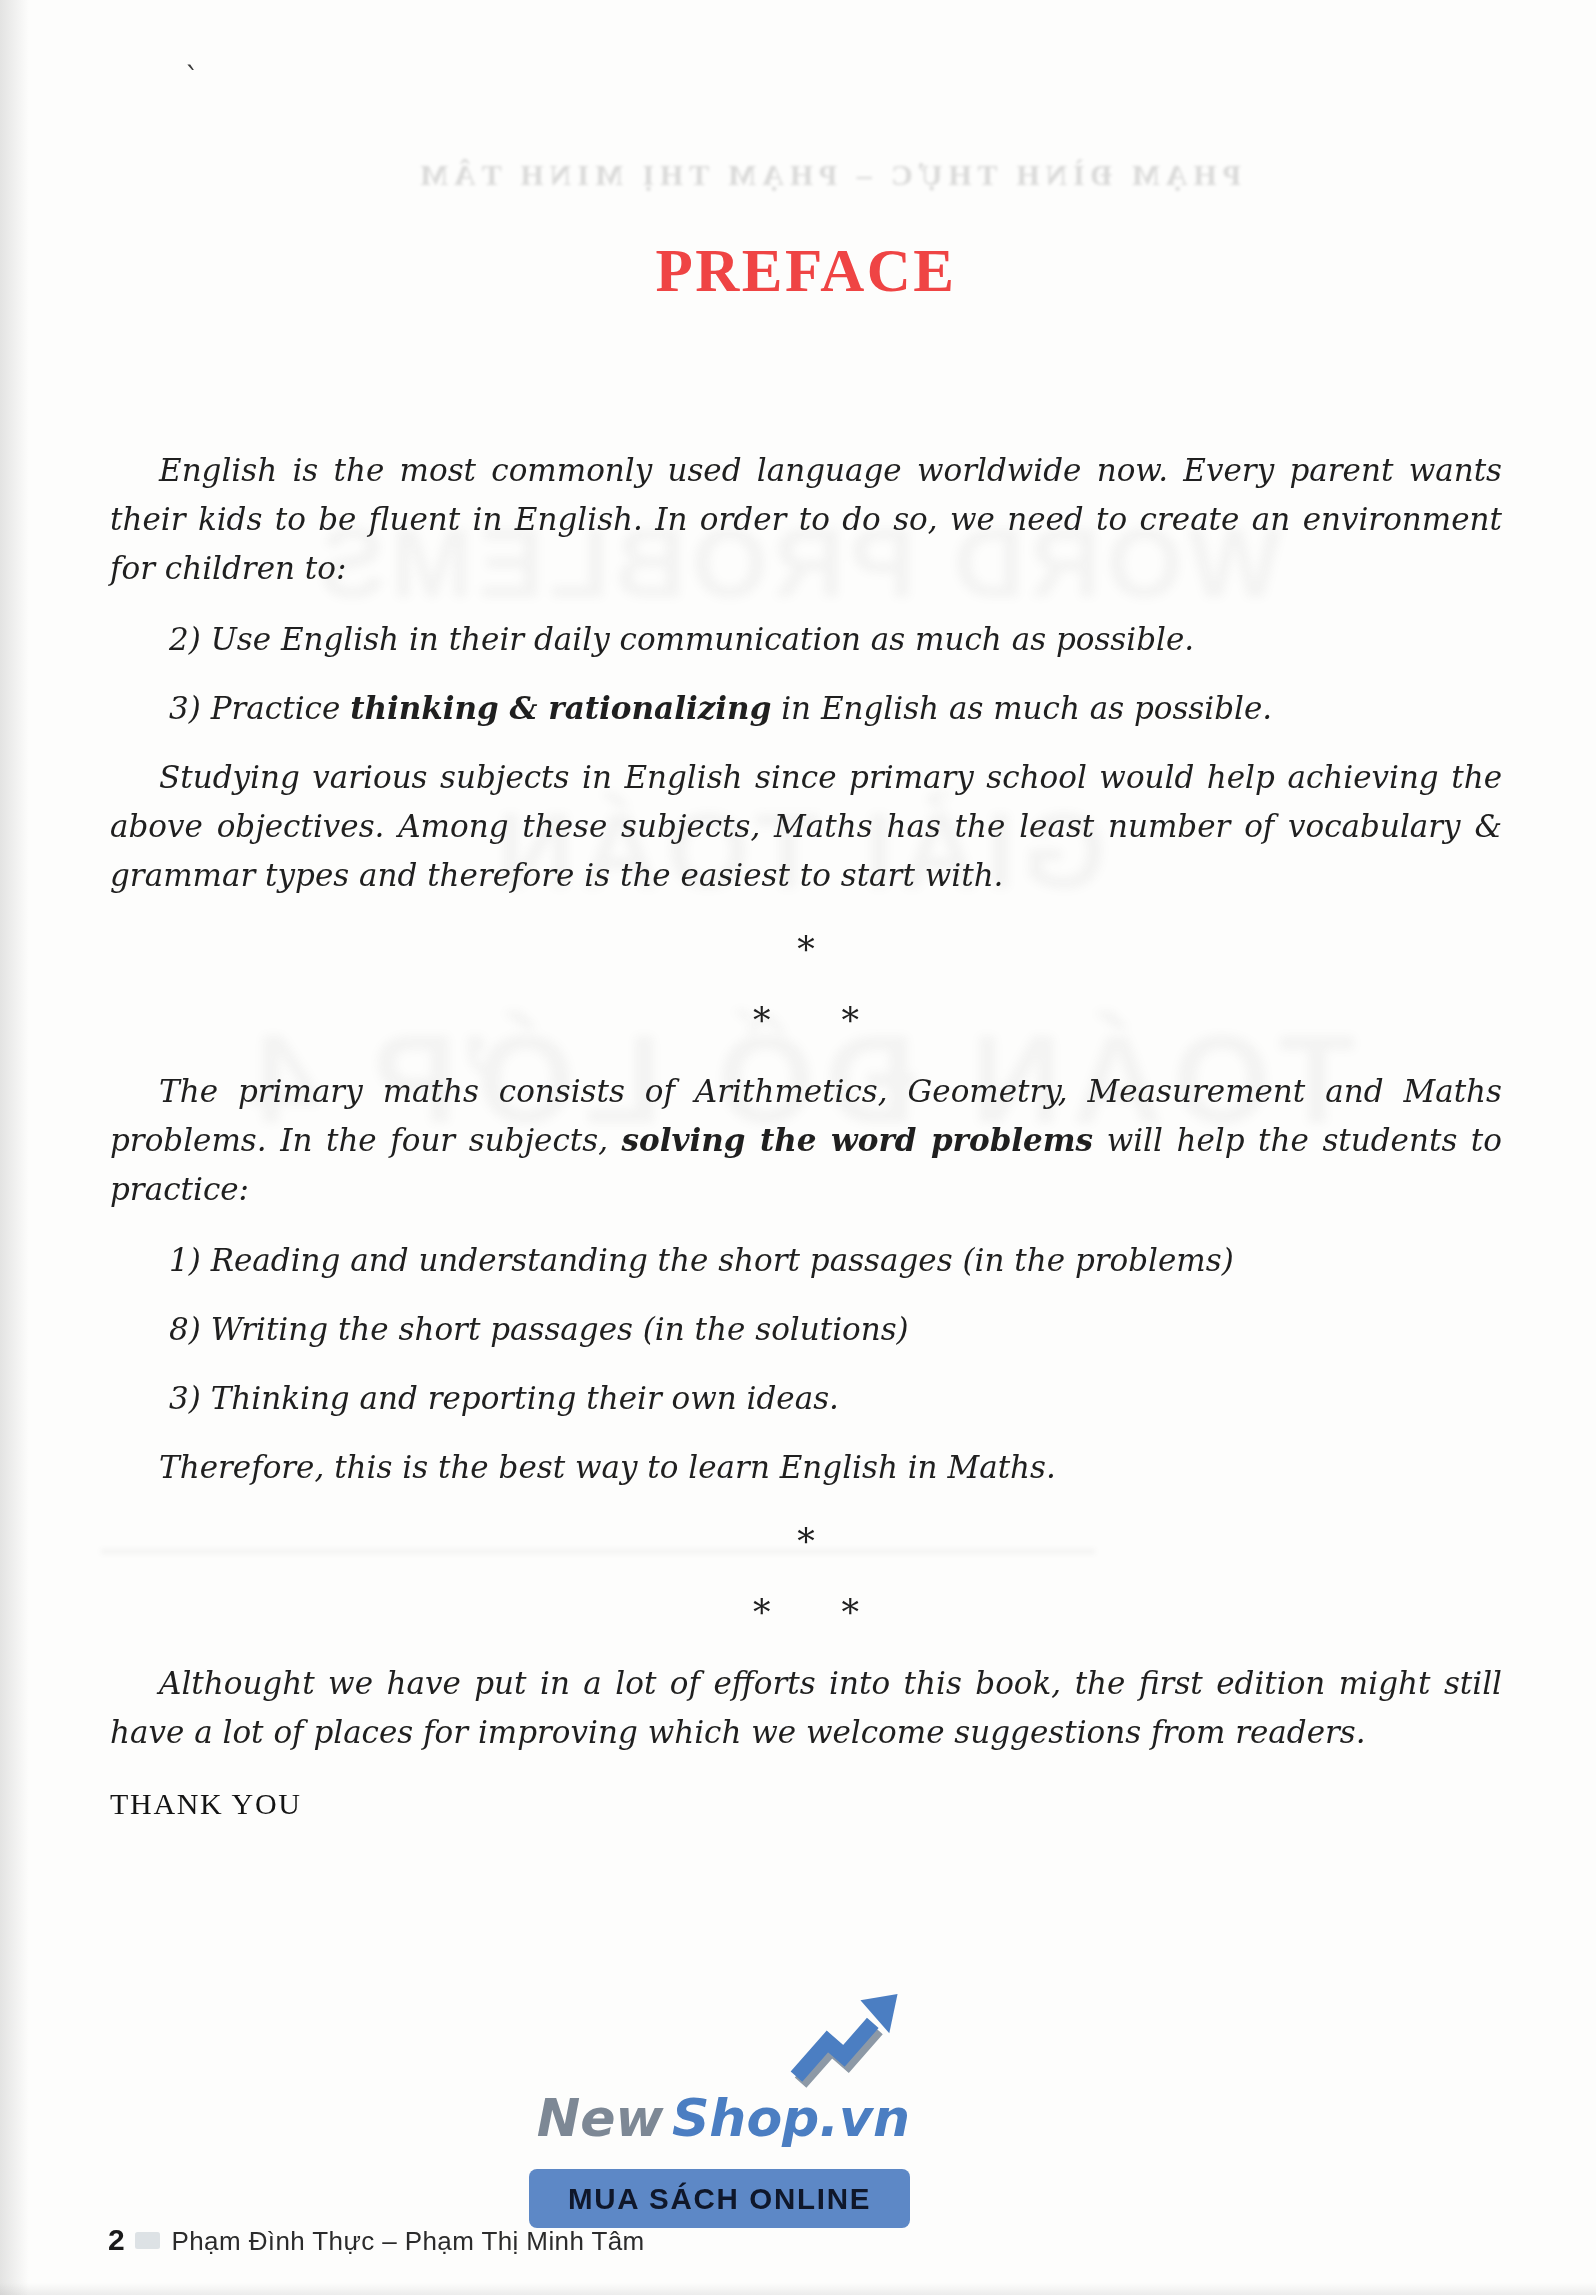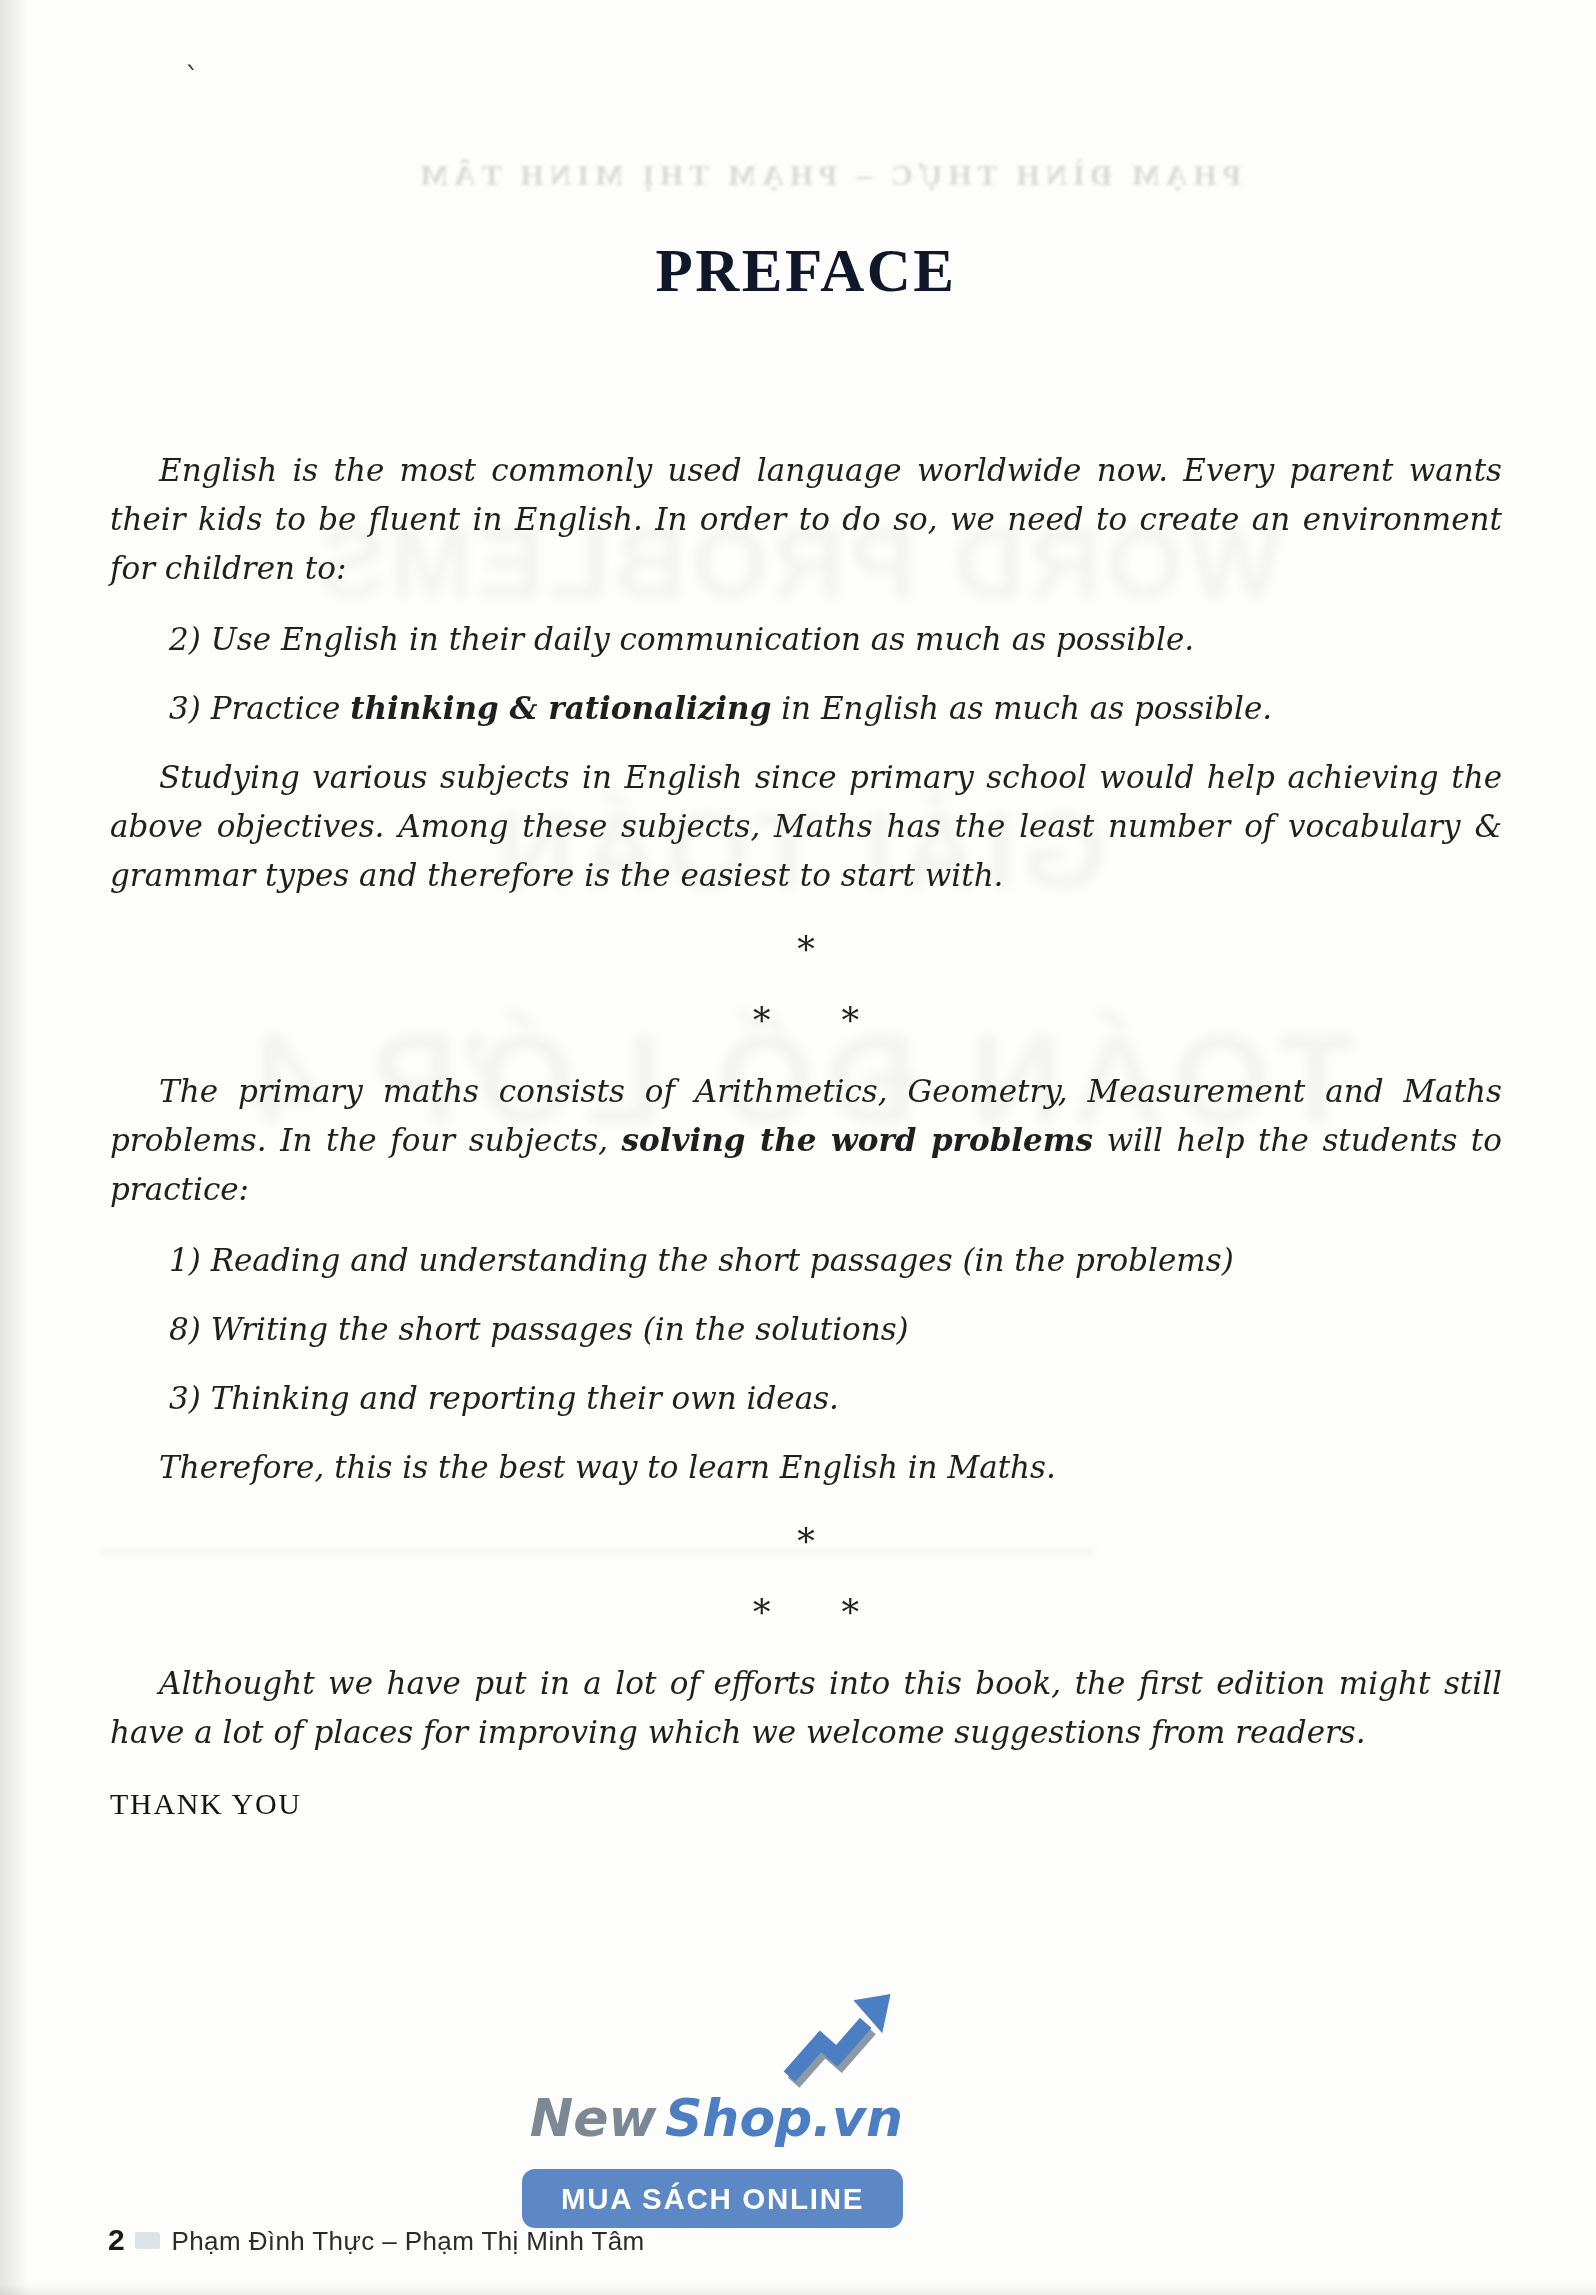--- a/index.html
+++ b/index.html
@@ -53,21 +53,21 @@
     position:absolute; left:110px; right:94px; top:238px;
     z-index:2;
   }
   .title {
     margin:0 0 142px 0;
     text-align:center;
     font-family:"Liberation Serif", serif;
     font-weight:bold;
     font-size:61px; line-height:66px;
     letter-spacing:2.5px;
-    color:#0f172a;
+    color:#ef4444;
   }
   .body-text { font-style:italic; font-size:31px; line-height:49px; }
   .para {
     margin:0 0 22px 0;
     text-indent:49px;
     text-align:justify;
   }
   .para.tight { margin-bottom:11.8px; }
   .list { margin:0 0 1.7px 0; }
   .list-item {
@@ -96,28 +96,28 @@
     font-family:"DejaVu Sans", sans-serif;
     font-style:italic; font-weight:bold;
     font-size:52px; line-height:1;
     padding-bottom:11.8px;
     white-space:nowrap;
   }
   .brand-new  { color:#7d8895; margin-right:8.4px; }
   .brand-shop { color:#4b7ec2; }
   .banner {
     display:inline-block;
-    margin-top:13.5px; margin-left:18px;
+    margin-top:13.5px; margin-left:25px;
     background:#5d88c6;
-    color:#ffffff;
+    color:#0f172a;
     font-family:"Liberation Sans", sans-serif;
     font-weight:bold;
     font-size:29.5px; letter-spacing:1.7px;
     padding:12.6px 39px;
-    border-radius:13px;
+    border-radius:8px;
   }
 
   
   .footer {
     position:absolute; left:108px; top:2223px;
     display:flex; align-items:baseline;
     z-index:2;
     font-family:"Liberation Sans", sans-serif;
   }
   .page-number { font-weight:bold; font-size:30px; color:#1a1a1a; }

